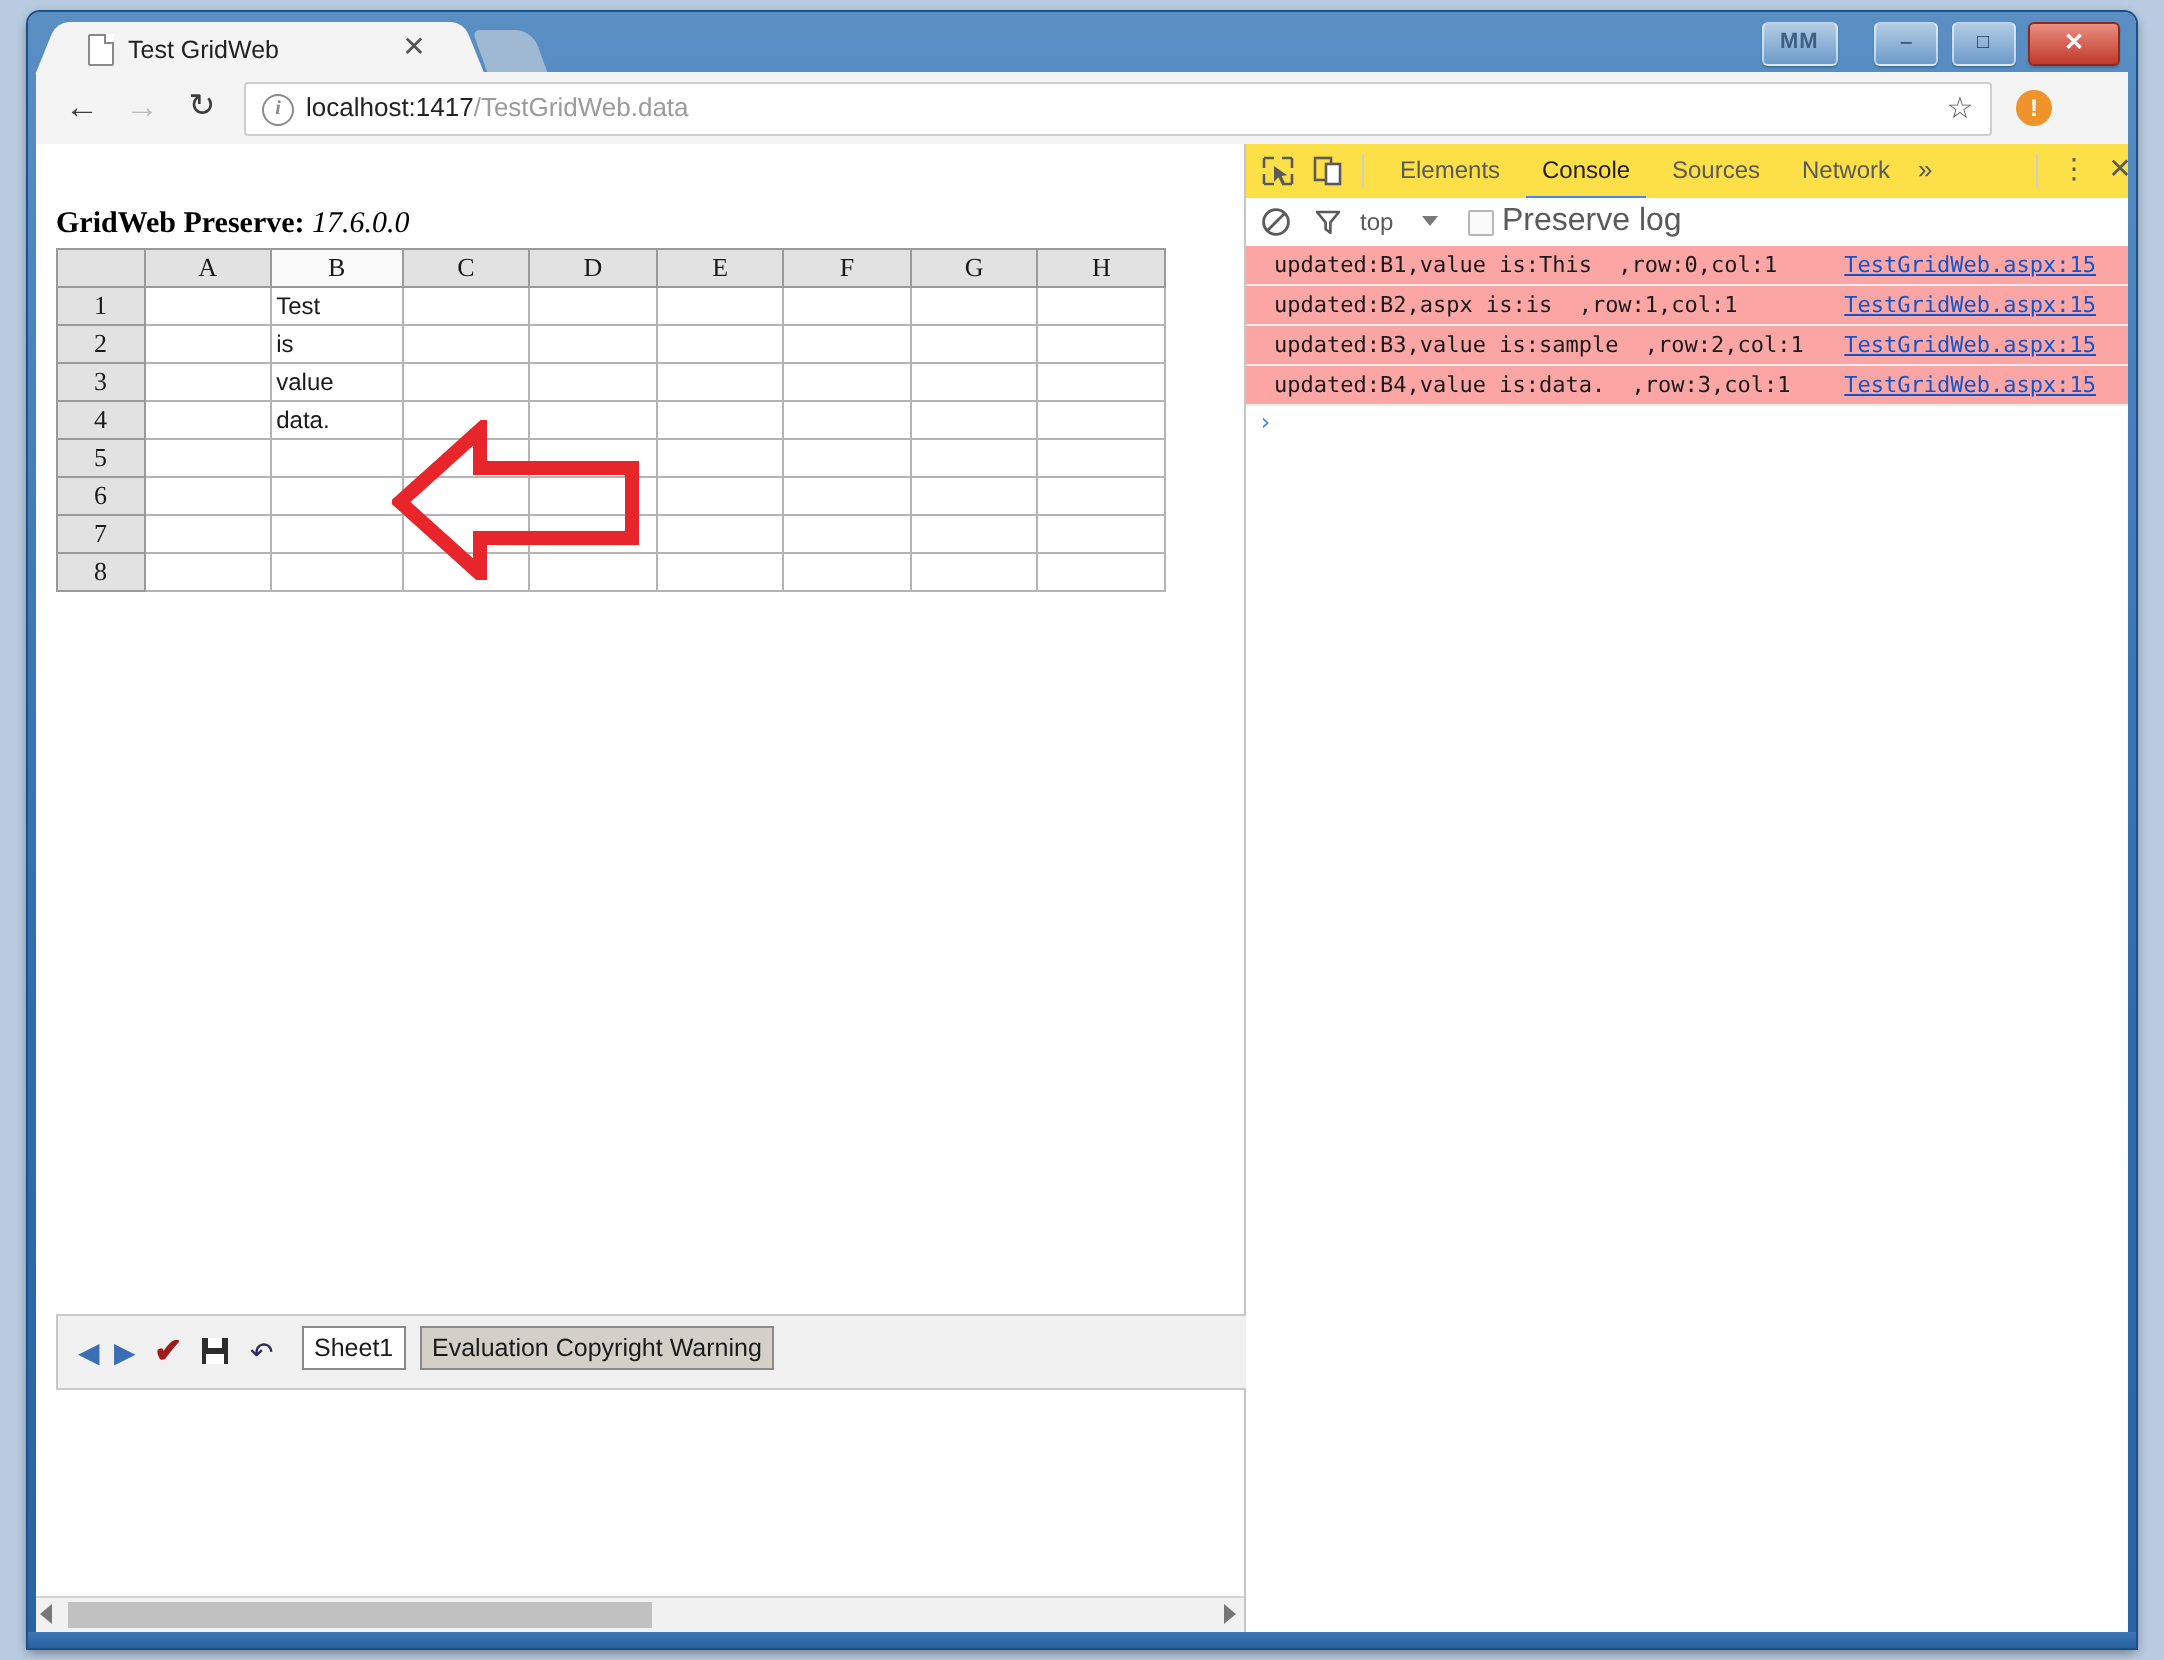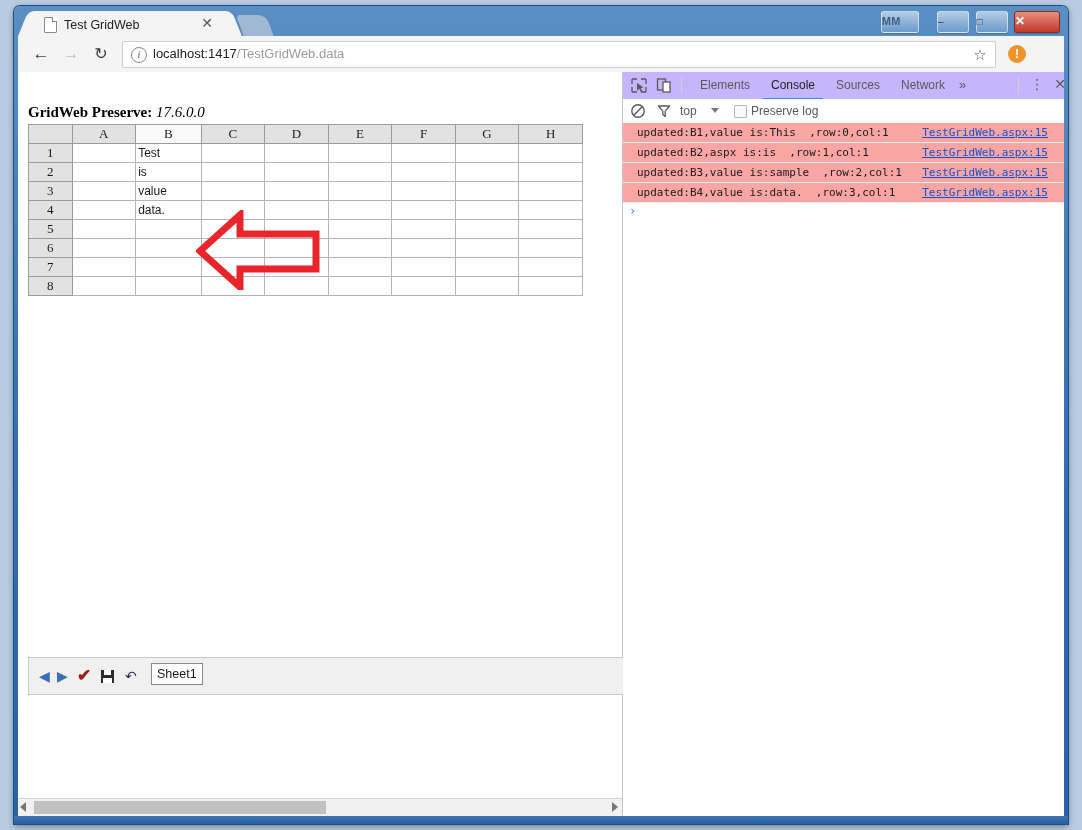--- a/index.html
+++ b/index.html
@@ -48,21 +48,21 @@
   #new-tab-btn{
     position:absolute;left:226px;top:8px;width:30px;height:22px;
     background:#9fb9d4;border-radius:4px 8px 0 0;transform:skewX(20deg);
   }
   
   #win-controls{position:absolute;right:8px;top:4px;height:22px;}
   .win-btn{
     display:inline-block;width:30px;height:20px;margin-left:2px;vertical-align:top;
     border:1px solid rgba(255,255,255,.55);border-radius:3px;
     background:linear-gradient(180deg,rgba(255,255,255,.55),rgba(255,255,255,.12));
-    font-size:10px;color:#16375c;text-align:left;line-height:19px;cursor:pointer;
+    font-size:10px;color:#16375c;text-align:center;line-height:19px;cursor:pointer;
     box-shadow:0 1px 1px rgba(0,0,0,.2);
   }
   #btn-mm{width:36px;margin-right:12px;font-weight:bold;font-size:11px;letter-spacing:0.5px;color:#3c5f84;}
   #btn-close{
     width:44px;background:linear-gradient(180deg,#e98f80,#c0392b);color:#fff;
     border:1px solid #8d2b20;font-weight:bold;font-size:12px;
   }
   
   #chrome-toolbar{
     position:absolute;left:4px;top:30px;width:1046px;height:36px;
@@ -173,21 +173,21 @@
     position:absolute;left:0;bottom:0;width:604px;height:17px;background:#f1f1f1;
     border-top:1px solid #d5d5d5;
   }
   #hs-left{position:absolute;left:2px;top:3px;width:0;height:0;
     border-top:5px solid transparent;border-bottom:5px solid transparent;border-right:6px solid #777;cursor:pointer;}
   #hs-right{position:absolute;right:4px;top:3px;width:0;height:0;
     border-top:5px solid transparent;border-bottom:5px solid transparent;border-left:6px solid #777;cursor:pointer;}
   #hs-thumb{position:absolute;left:16px;top:2px;width:292px;height:13px;background:#c1c1c1;cursor:pointer;}
   
   #dt-tabbar{
-    position:absolute;left:0;top:0;width:441px;height:27px;background:#c4b5fd;
+    position:absolute;left:0;top:0;width:441px;height:27px;background:#fde047;
     border-bottom:1px solid #14b8a6;
   }
   #dt-inspect{position:absolute;left:7px;top:5px;width:18px;height:17px;cursor:pointer;}
   #dt-device{position:absolute;left:32px;top:5px;width:18px;height:17px;cursor:pointer;}
   #dt-divider1{position:absolute;left:58px;top:5px;width:1px;height:17px;background:#d0d0d0;}
   .dt-tab{
     position:absolute;top:0;height:26px;line-height:26px;font-size:12px;color:#5a5a5a;
     cursor:pointer;padding:0 8px;
   }
   .dt-tab.active{color:#222;border-bottom:2px solid #4285f4;}
@@ -207,21 +207,21 @@
     border-bottom:1px solid #e4e4e4;
   }
   #f-clear{position:absolute;left:7px;top:4px;width:16px;height:16px;cursor:pointer;}
   #f-filter{position:absolute;left:33px;top:4px;width:16px;height:16px;cursor:pointer;}
   #f-top{position:absolute;left:57px;top:3px;height:18px;line-height:18px;font-size:12px;color:#5a5a5a;cursor:pointer;}
   #f-caret{position:absolute;left:88px;top:9px;width:0;height:0;
     border-left:4px solid transparent;border-right:4px solid transparent;border-top:5px solid #7a7a7a;cursor:pointer;}
   #f-preserve-box{position:absolute;left:111px;top:6px;width:11px;height:11px;
     border:1px solid #b6b6b6;border-radius:1px;background:#fafafa;cursor:pointer;}
   #f-preserve-label{position:absolute;left:128px;top:3px;height:18px;line-height:18px;
-    font-size:12px;color:#5a5a5a;cursor:pointer;}
+    font-size:16px;color:#5a5a5a;cursor:pointer;}
   #console-rows{position:absolute;left:0;top:51px;width:441px;}
   .crow{
     position:relative;height:19px;border-bottom:1px solid #ececec;background:#fca5a5;
   }
   .crow-text{
     position:absolute;left:14px;top:2px;height:16px;line-height:16px;
     font-family:"DejaVu Sans Mono","Liberation Mono",monospace;font-size:11px;color:#1a1a1a;
     white-space:pre;
   }
   .crow-src{
@@ -393,20 +393,21 @@
 
       <div id="grid-sep"></div>
 
       <div id="grid-toolbar">
         <div class="tb-item" id="tb-prev">◀</div>
         <div class="tb-item" id="tb-next">▶</div>
         <div class="tb-item" id="tb-check">✔</div>
         <div class="tb-item" id="tb-save"><span class="floppy"></span></div>
         <div class="tb-item" id="tb-undo">↶</div>
         <div class="tb-item" id="tb-sheet">Sheet1</div>
+        <div class="tb-item" id="tb-warning">Evaluation Copyright Warning</div>
       </div>
 
       <div class="annot" id="arrow-left">
         <svg width="125" height="80" viewBox="0 0 125 80" xmlns="http://www.w3.org/2000/svg">
           <polygon points="4,41 44,5 44,24 120,24 120,59 44,59 44,77" fill="none" stroke="#e8252a" stroke-width="7" stroke-linejoin="miter"></polygon>
         </svg>
       </div>
 
       <div id="page-hscroll">
         <div id="hs-left"></div>

